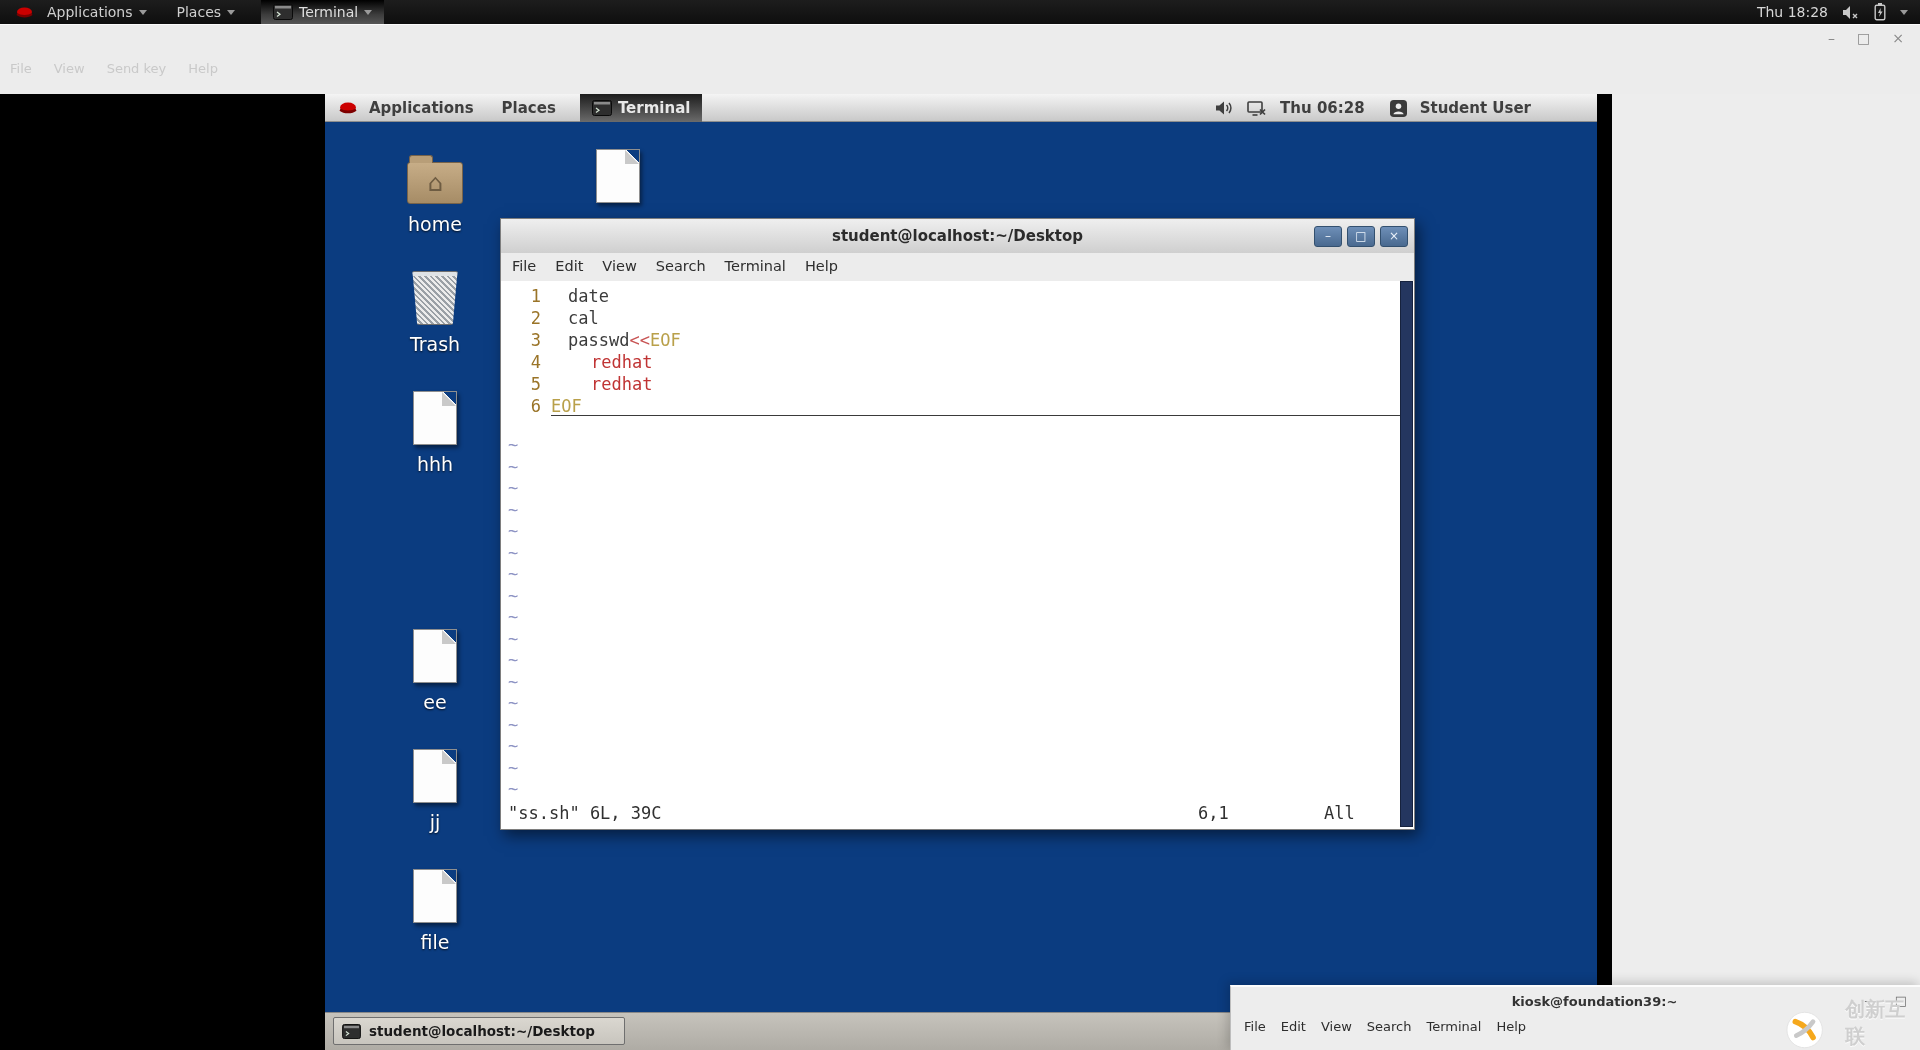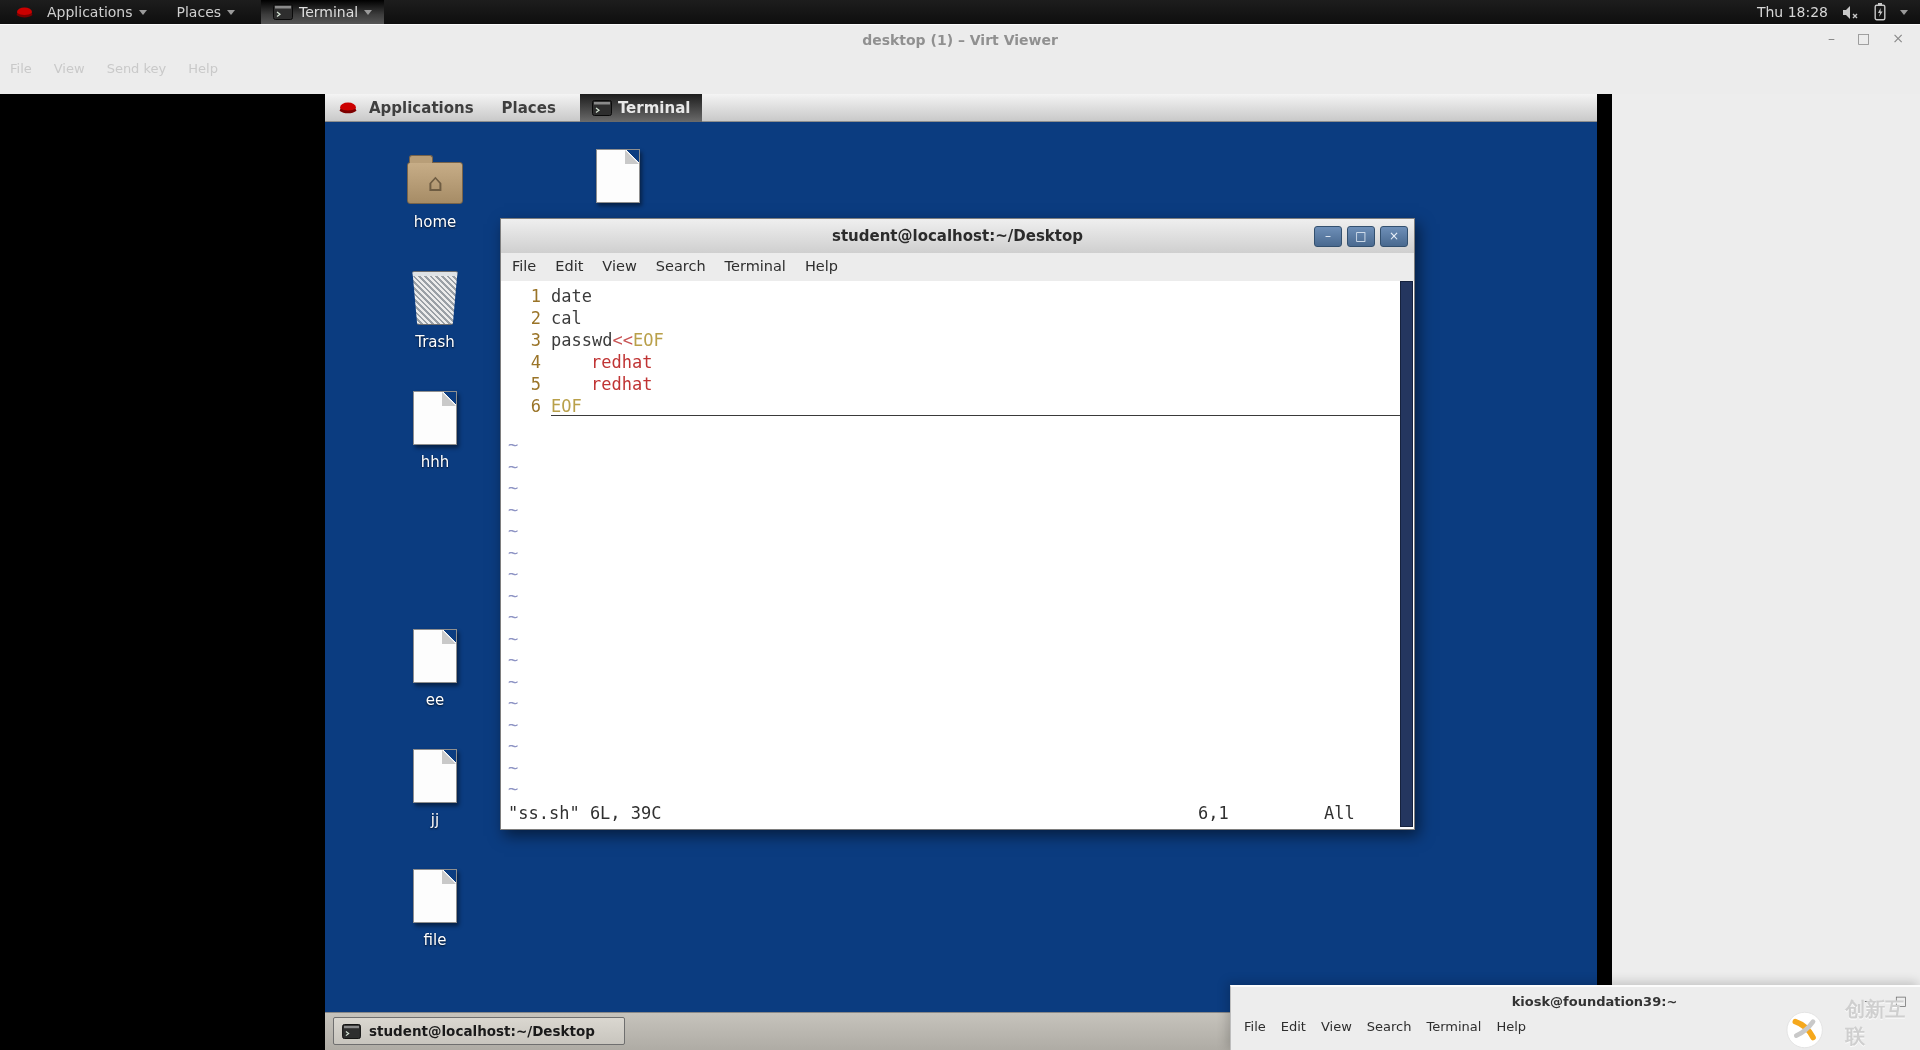--- a/index.html
+++ b/index.html
@@ -46,21 +46,21 @@
   .vm-right{position:absolute;right:66px;top:0;height:28px;display:flex;align-items:center;gap:13px;}
   .vm-clock,.vm-user{font-size:15px;font-weight:bold;color:#3f3f3f;}
 
   .vm-desktop{left:0;top:28px;width:1272px;height:890px;background:var(--desktop-blue);}
 
   
   .dicon{position:absolute;left:55px;width:110px;display:flex;flex-direction:column;align-items:center;cursor:default;}
   .dicon.p0{top:28px;} .dicon.p1{top:148px;} .dicon.p2{top:268px;align-items:center;} .dicon.p3{top:386px;}
   .dicon.p4{top:506px;} .dicon.p5{top:626px;align-items:center;} .dicon.p6{top:746px;}
   .dicon.loose{left:238px;top:26px;}
-  .dlabel{margin-top:7px;color:#fff;font-size:15px;text-shadow:0 1px 2px rgba(0,0,0,.8);}
+  .dlabel{margin-top:7px;color:#fff;font-size:19px;text-shadow:0 1px 2px rgba(0,0,0,.8);}
   .iconbox{height:56px;display:flex;align-items:center;justify-content:center;}
   .icon.folder{width:54px;height:40px;background:linear-gradient(#c7ad87,#a68c66);border:1px solid #77634a;
                border-radius:3px;position:relative;margin-top:10px;display:flex;align-items:center;justify-content:center;}
   .icon.folder::before{content:"";position:absolute;top:-8px;left:1px;width:22px;height:7px;
                background:#b89e78;border:1px solid #77634a;border-bottom:none;border-radius:3px 3px 0 0;}
   .folder-emblem{font-size:24px;color:#6e5c42;line-height:1;}
   .icon.trash{width:46px;height:52px;border:1px solid #6f6f6f;border-radius:3px 3px 9px 9px;
               background:repeating-linear-gradient(45deg,#ececec 0 2px,#9aa0a6 2px 4px);
               clip-path:polygon(3% 0,97% 0,87% 100%,13% 100%);box-shadow:inset 0 4px 0 #dfe3e6;}
   .icon.document{width:42px;height:52px;border:1px solid #8f8f8f;position:relative;
@@ -77,21 +77,21 @@
   .term-title{position:absolute;left:0;right:0;top:8px;text-align:center;font-size:15px;font-weight:bold;color:#2b2b2b;}
   .term-controls{position:absolute;right:6px;top:7px;display:flex;gap:5px;}
   .term-btn{width:26px;height:19px;border:1px solid #33506f;border-radius:3px;color:#eaf1fa;
             background:linear-gradient(#6e8fb8,#49698f);font-size:12px;line-height:18px;text-align:center;cursor:default;}
   .term-menubar{position:absolute;left:0;top:34px;right:0;height:28px;background:#ececec;display:flex;gap:19px;
                 padding:5px 0 0 11px;box-sizing:border-box;font-size:14.5px;color:#2e2e2e;}
   .term-text{position:absolute;left:0;top:62px;right:0;height:518px;background:#fff;overflow:hidden;
              font-family:"DejaVu Sans Mono","Liberation Mono",monospace;font-size:17px;}
   .vimrow{display:flex;height:22px;line-height:22px;position:relative;}
   .vimrow .ln{width:40px;text-align:right;padding-right:10px;color:var(--vim-number);flex:none;}
-  .seg.plain{color:var(--vim-text);} .seg.op{color:var(--vim-op);}
+  .seg.plain{color:var(--vim-text);margin-left:17px;} .seg.op{color:var(--vim-op);}
   .seg.str{color:var(--vim-str);margin-left:40px;} .seg.heredoc{color:var(--vim-heredoc);}
   .cursorline::after{content:"";position:absolute;left:50px;right:14px;bottom:1px;border-bottom:1px solid #3a3a3a;}
   .vim-buffer{padding-top:4px;}
   .tilde-col{position:absolute;left:7px;top:154px;color:#8e94c4;line-height:21.5px;}
   .term-status{position:absolute;left:0;top:580px;right:0;height:30px;background:#fff;
                font-family:"DejaVu Sans Mono","Liberation Mono",monospace;font-size:17px;color:#303030;}
   .status-file{position:absolute;left:7px;top:4px;}
   .status-pos{position:absolute;left:697px;top:4px;}
   .status-scroll{position:absolute;left:823px;top:4px;}
   .term-scrollbar{position:absolute;right:1px;top:62px;width:13px;height:546px;background:#24365f;
@@ -153,21 +153,20 @@
       <svg width="12" height="18" viewBox="0 0 12 18">
         <rect x="4" y="0" width="4" height="2" fill="#c8c8c8"></rect>
         <rect x="1.2" y="2.2" width="9.6" height="14.6" rx="1.5" fill="none" stroke="#c8c8c8" stroke-width="1.4"></rect>
         <path d="M6.6 5L4 10h2l-1 4 3.6-5.6h-2z" fill="#c8c8c8"></path>
       </svg>
       <span class="caret"></span>
     </div>
   </div>
 
   <div class="abs vv-titlebar">
-    <div class="vv-title">desktop (1) – Virt Viewer</div>
     <div class="vv-controls">
       <span>–</span>
       <span>□</span>
       <span>×</span>
     </div>
   </div>
 
   <div class="abs vv-menubar">
     <span>File</span>
     <span>View</span>
@@ -188,20 +187,38 @@
         </svg>
         <span class="vm-menu">Applications</span>
         <span class="vm-menu places">Places</span>
         <div class="vm-active">
           <svg width="20" height="16" viewBox="0 0 20 16">
             <rect x="0.5" y="0.5" width="19" height="15" rx="2" fill="#2e2e2e" stroke="#0a0a0a"></rect>
             <rect x="2" y="2" width="16" height="2.5" fill="#8a8a8a"></rect>
             <path d="M4 8l3 2.2L4 12.4" stroke="#d7e6d7" stroke-width="1.2" fill="none"></path>
           </svg>
           <span>Terminal</span>
+        </div>
+        <div class="vm-right">
+          <svg width="19" height="16" viewBox="0 0 19 16">
+            <path d="M1 5.5h3.4L9 1.5v13l-4.6-4H1z" fill="#3f3f3f"></path>
+            <path d="M11.5 5a4.2 4.2 0 010 6M14 3a7.5 7.5 0 010 10" stroke="#3f3f3f" stroke-width="1.5" fill="none"></path>
+          </svg>
+          <svg width="20" height="17" viewBox="0 0 20 17">
+            <rect x="1" y="2" width="14" height="10" rx="1" fill="none" stroke="#3f3f3f" stroke-width="1.6"></rect>
+            <path d="M5.5 15h5" stroke="#3f3f3f" stroke-width="1.6"></path>
+            <path d="M13 9.5l5 5M18 9.5l-5 5" stroke="#3f3f3f" stroke-width="1.7"></path>
+          </svg>
+          <span class="vm-clock">Thu 06:28</span>
+          <svg width="17" height="17" viewBox="0 0 16 16" style="margin-left:12px;">
+            <rect width="16" height="16" rx="3.5" fill="#3a3a3a"></rect>
+            <circle cx="8" cy="5.8" r="2.6" fill="#ececec"></circle>
+            <path d="M3.2 13.4c.6-3.4 9-3.4 9.6 0z" fill="#ececec"></path>
+          </svg>
+          <span class="vm-user">Student User</span>
         </div>
       </div>
 
       <div class="abs vm-desktop">
 
         <div class="dicon p0">
           <span class="iconbox">
               <span class="icon folder">
                 <span class="folder-emblem">⌂</span>
               </span>

